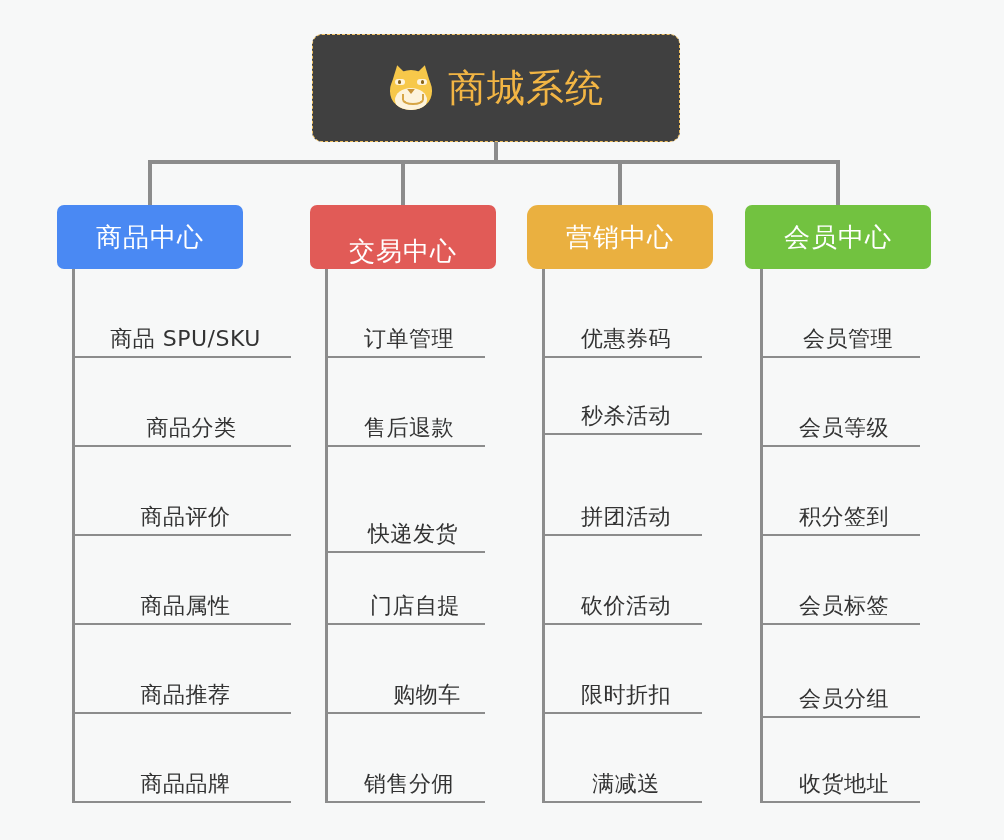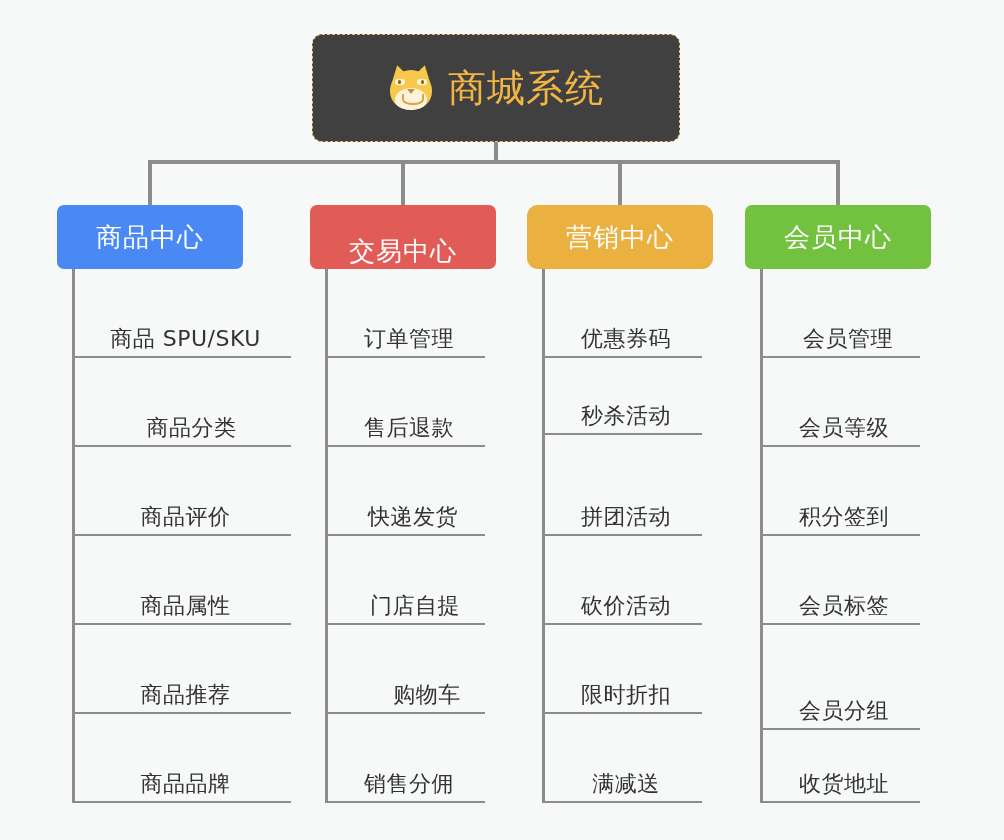--- a/index.html
+++ b/index.html
@@ -237,21 +237,21 @@
         <span>交易中心</span>
       </div>
       <div class="leaf-col" style="left: 325px; width: 160px; height: 534px;">
         <div class="leaf-spine" style="height: 534px;"></div>
         <div class="leaf-item" style="top: 0px; width: 160px;">
           <span class="leaf-label">订单管理</span>
         </div>
         <div class="leaf-item" style="top: 89px; width: 160px;">
           <span class="leaf-label">售后退款</span>
         </div>
-        <div class="leaf-item" style="top: 178px; width: 160px; padding-left: 8px;">
+        <div class="leaf-item" style="top: 195px; width: 160px; padding-left: 8px;">
           <span class="leaf-label">快递发货</span>
         </div>
         <div class="leaf-item" style="top: 267px; width: 160px; padding-left: 12px;">
           <span class="leaf-label">门店自提</span>
         </div>
         <div class="leaf-item" style="top: 356px; width: 160px; padding-left: 36px;">
           <span class="leaf-label">购物车</span>
         </div>
         <div class="leaf-item" style="top: 445px; width: 160px;">
           <span class="leaf-label">销售分佣</span>
@@ -291,21 +291,21 @@
         </div>
         <div class="leaf-item" style="top: 89px; width: 160px;">
           <span class="leaf-label">会员等级</span>
         </div>
         <div class="leaf-item" style="top: 178px; width: 160px;">
           <span class="leaf-label">积分签到</span>
         </div>
         <div class="leaf-item" style="top: 267px; width: 160px;">
           <span class="leaf-label">会员标签</span>
         </div>
-        <div class="leaf-item" style="top: 372px; width: 160px; font-family: Liberation Serif, serif;">
+        <div class="leaf-item" style="top: 360px; width: 160px; font-family: Liberation Serif, serif;">
           <span class="leaf-label">会员分组</span>
         </div>
         <div class="leaf-item" style="top: 445px; width: 160px;">
           <span class="leaf-label">收货地址</span>
         </div>
       </div>
     </div>
 
 </div>
 

